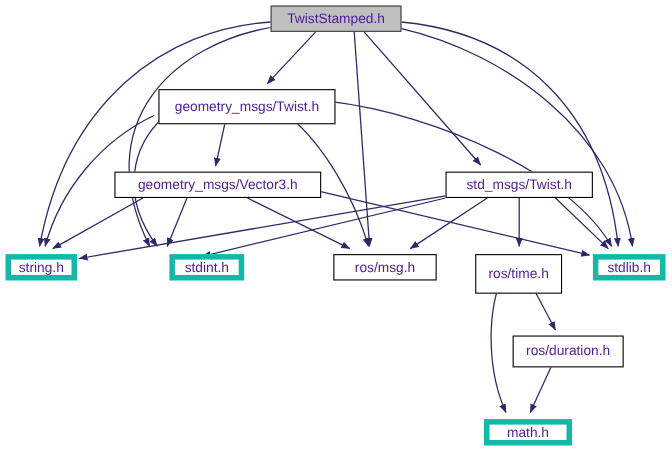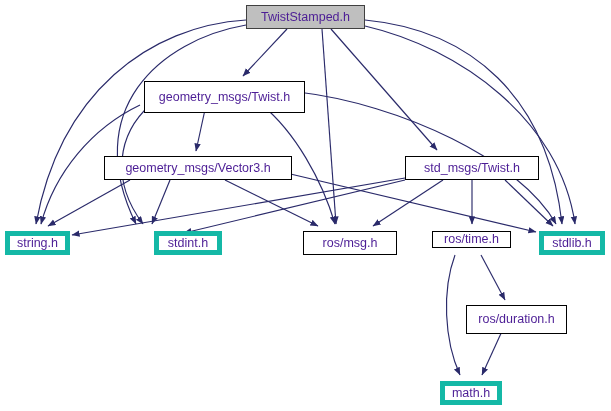--- a/index.html
+++ b/index.html
@@ -83,21 +83,21 @@
   <div class="node" style="left:104px;top:156px;width:188px;height:24px;">geometry_msgs/Vector3.h</div>
 
   <div class="node" style="left:405px;top:156px;width:134px;height:24px;">std_msgs/Twist.h</div>
 
   <div class="node leaf" style="left:5px;top:231px;width:65px;height:24px;">string.h</div>
 
   <div class="node leaf" style="left:114px;top:231px;width:68px;height:24px;margin-left:40px;">stdint.h</div>
 
   <div class="node" style="left:303px;top:231px;width:94px;height:24px;">ros/msg.h</div>
 
-  <div class="node" style="left:432px;top:231px;width:79px;height:17px;">ros/time.h</div>
+  <div class="node" style="left:432px;top:231px;width:79px;height:36px;">ros/time.h</div>
 
   <div class="node leaf" style="left:539px;top:231px;width:66px;height:24px;">stdlib.h</div>
 
   <div class="node" style="left:466px;top:305px;width:101px;height:29px;">ros/duration.h</div>
 
-  <div class="node leaf" style="left:440px;top:381px;width:62px;height:24px;">math.h</div>
+  <div class="node leaf" style="left:440px;top:381px;width:80px;height:24px;">math.h</div>
 
 </div>
 
 </body></html>

